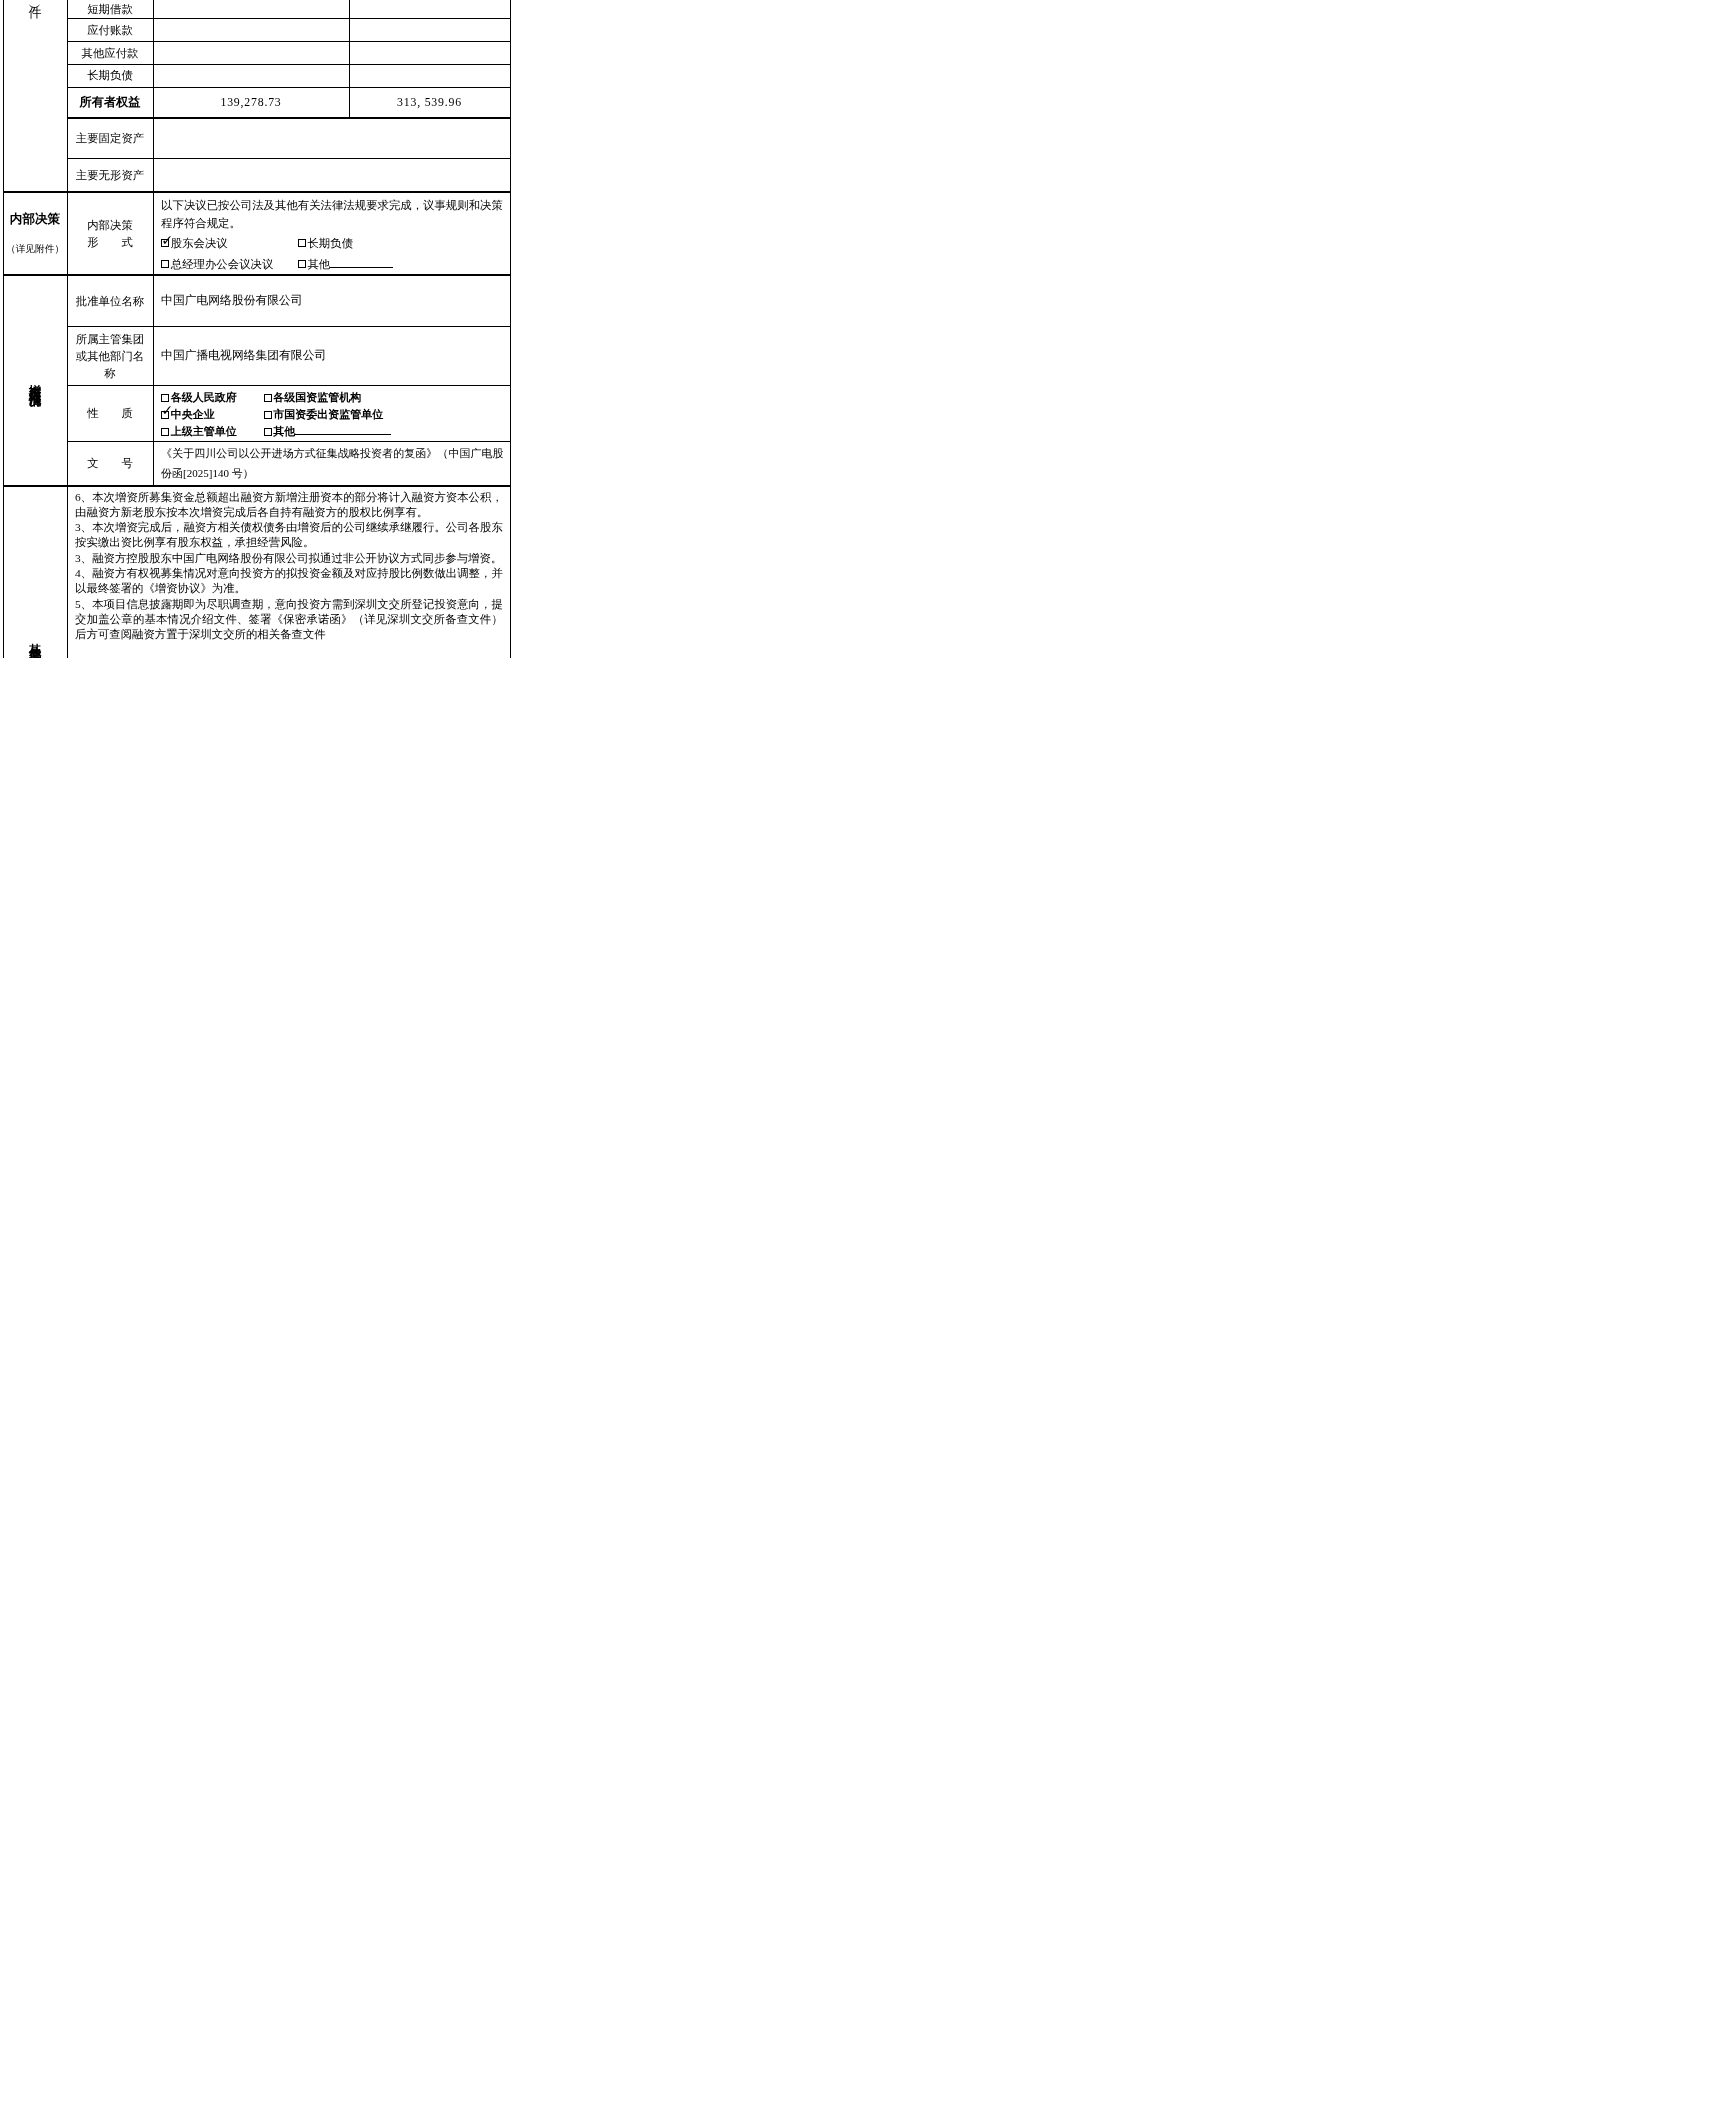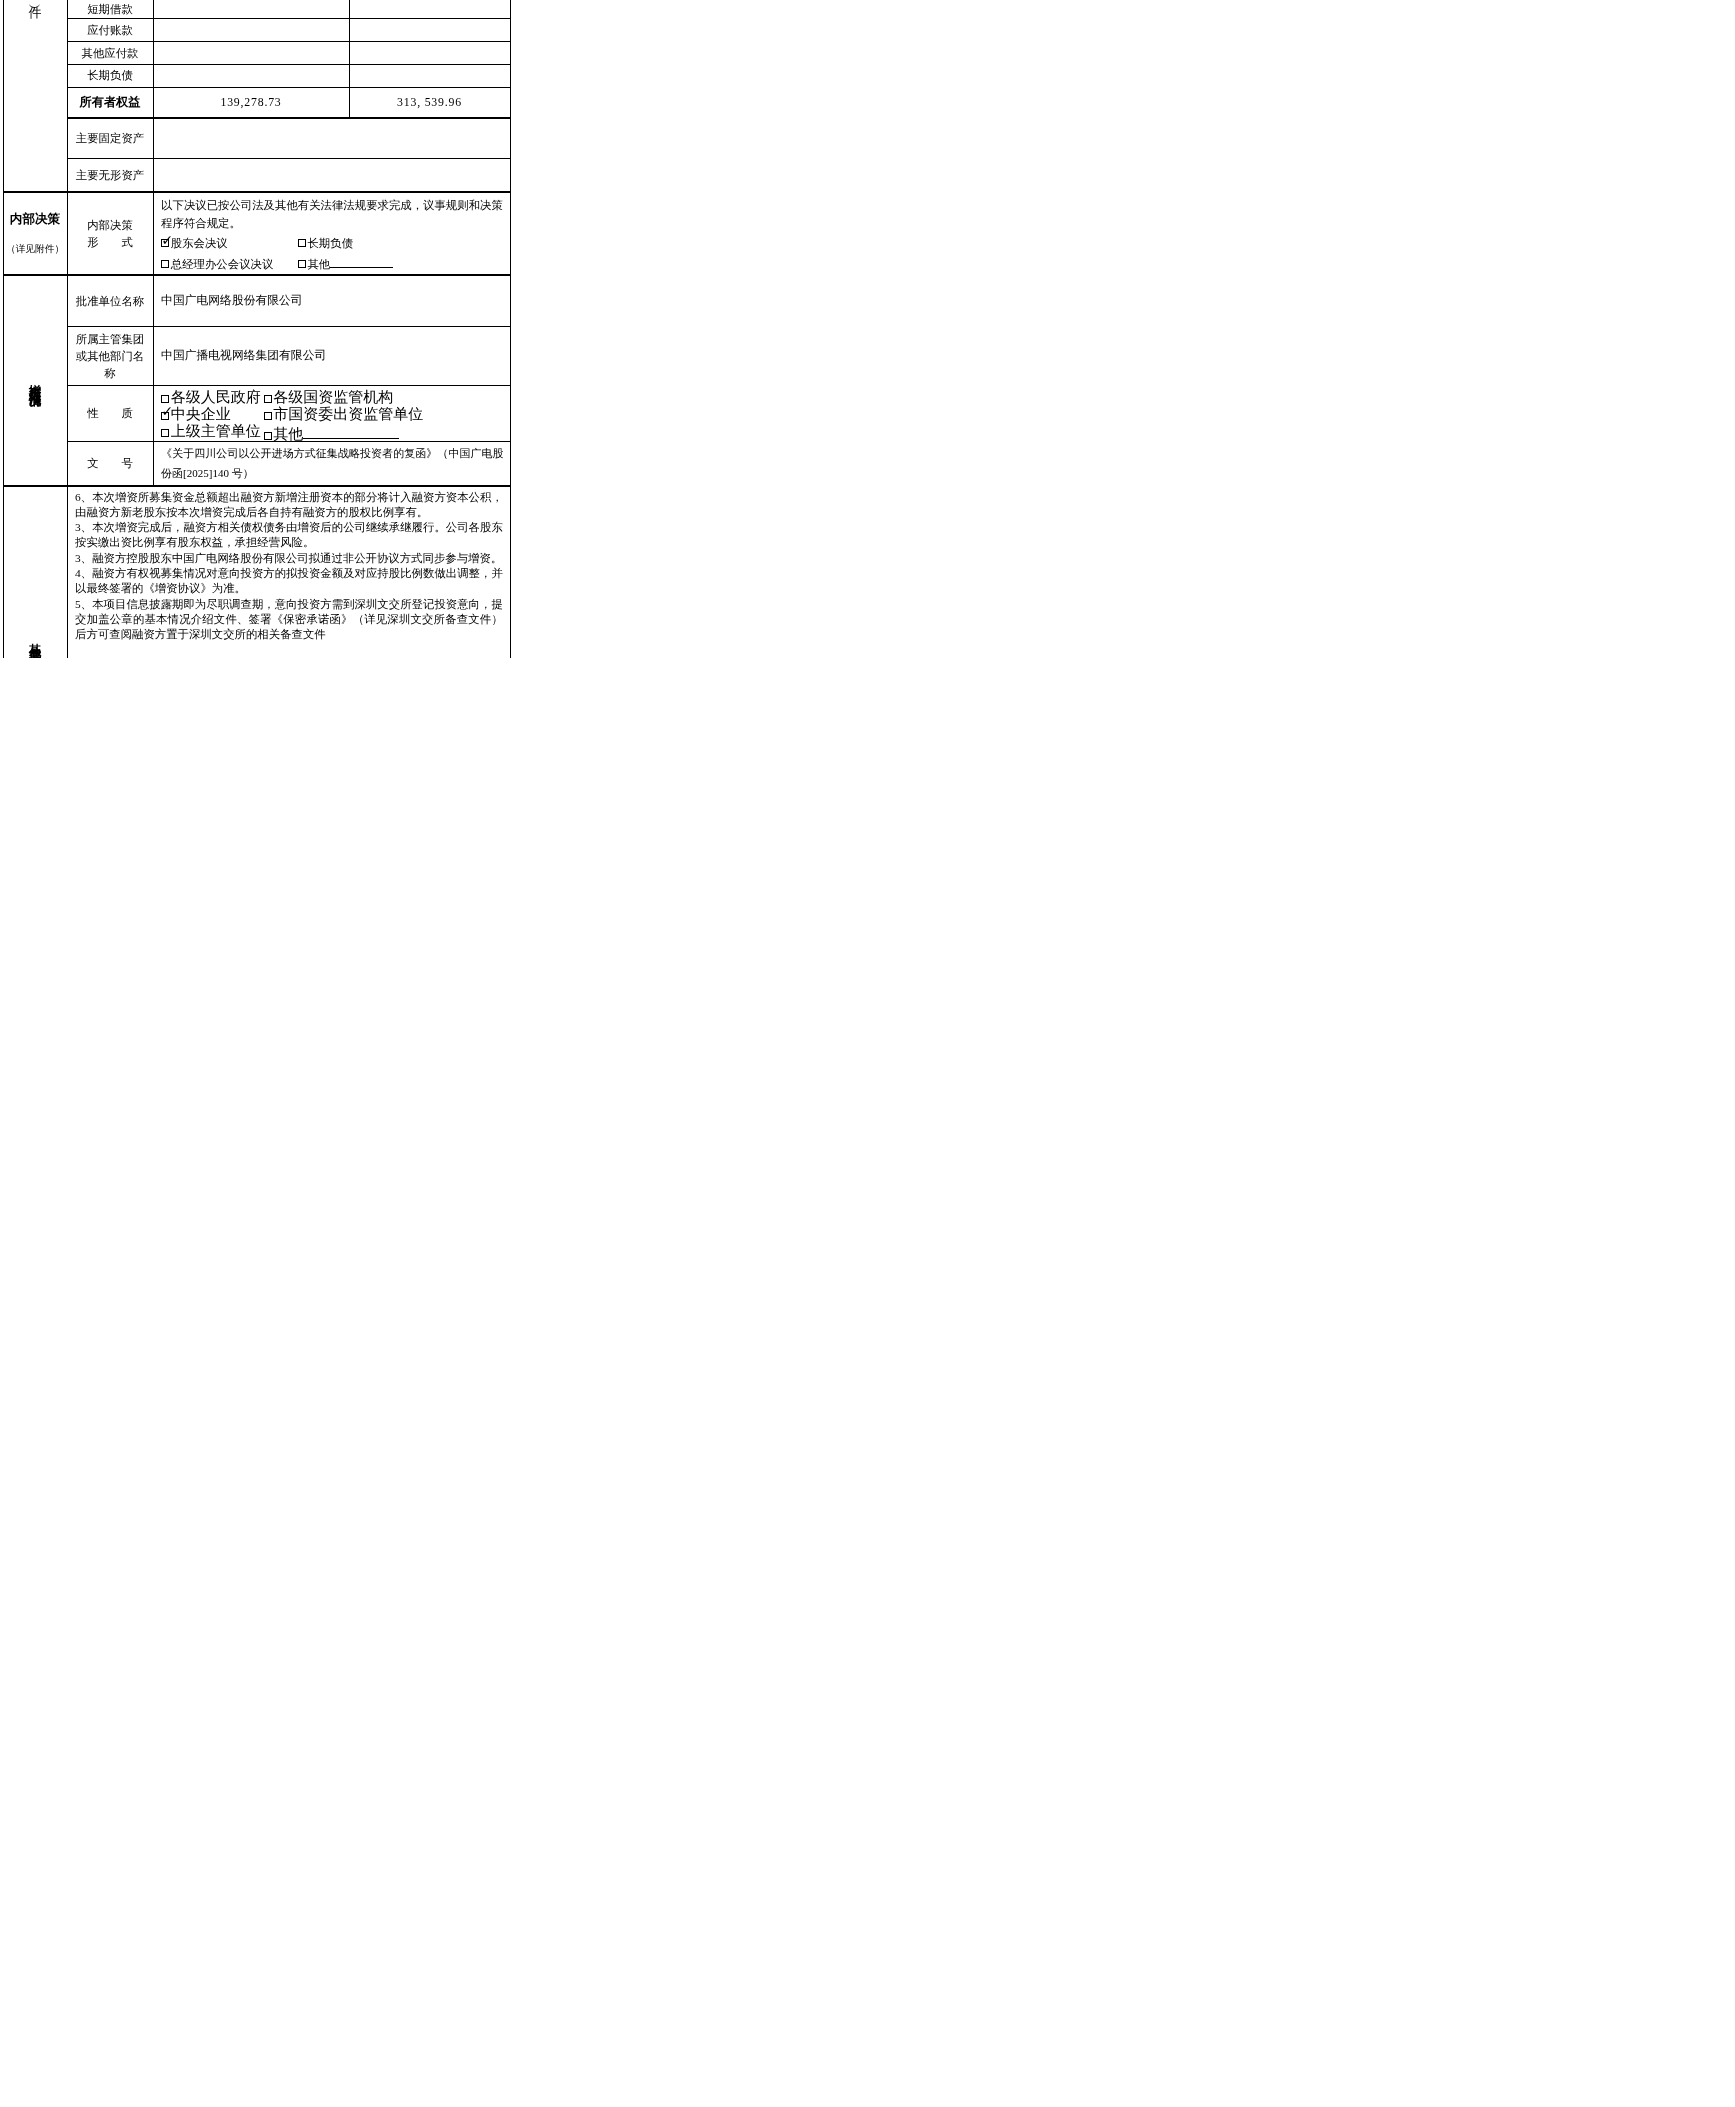--- a/index.html
+++ b/index.html
@@ -53,21 +53,21 @@
   .cb{display:inline-block;width:8.4px;height:8.4px;border:1.3px solid #000;box-sizing:border-box;
       vertical-align:-0.8px;margin-right:1.3px;position:relative;}
   .cb.checked::after{
       content:"\2713";position:absolute;left:-0.8px;top:-10px;font-size:14.3px;font-weight:bold;
       font-family:"DejaVu Sans","Liberation Sans",sans-serif;}
   .blank{display:inline-block;height:1em;border-bottom:1.3px solid #000;vertical-align:baseline;}
   .blank.sm{width:63px;}
   .blank.lg{width:96px;}
   
   .s3-val{display:flex;align-items:center;font-size:11.8px;padding-left:7.6px;box-sizing:border-box;}
-  .s3-nature{padding:3.4px 6.7px 0.8px 7.6px;font-size:15px;}
+  .s3-nature{padding:3.4px 6.7px 0.8px 7.6px;font-size:11px;font-weight:bold;}
   .s3-nature .opt-line{line-height:17px;}
   .s3-doc{display:flex;flex-direction:column;justify-content:center;
           padding:0 5.9px 0 7.6px;font-size:11px;line-height:19.4px;text-align:justify;}
   
   .s4-content{padding:2.5px 6.7px 0.8px 7.6px;font-size:11.4px;line-height:15.3px;}
   .s4-content p{margin:0;text-align:justify;}
 </style>
 </head>
 <body>
 

